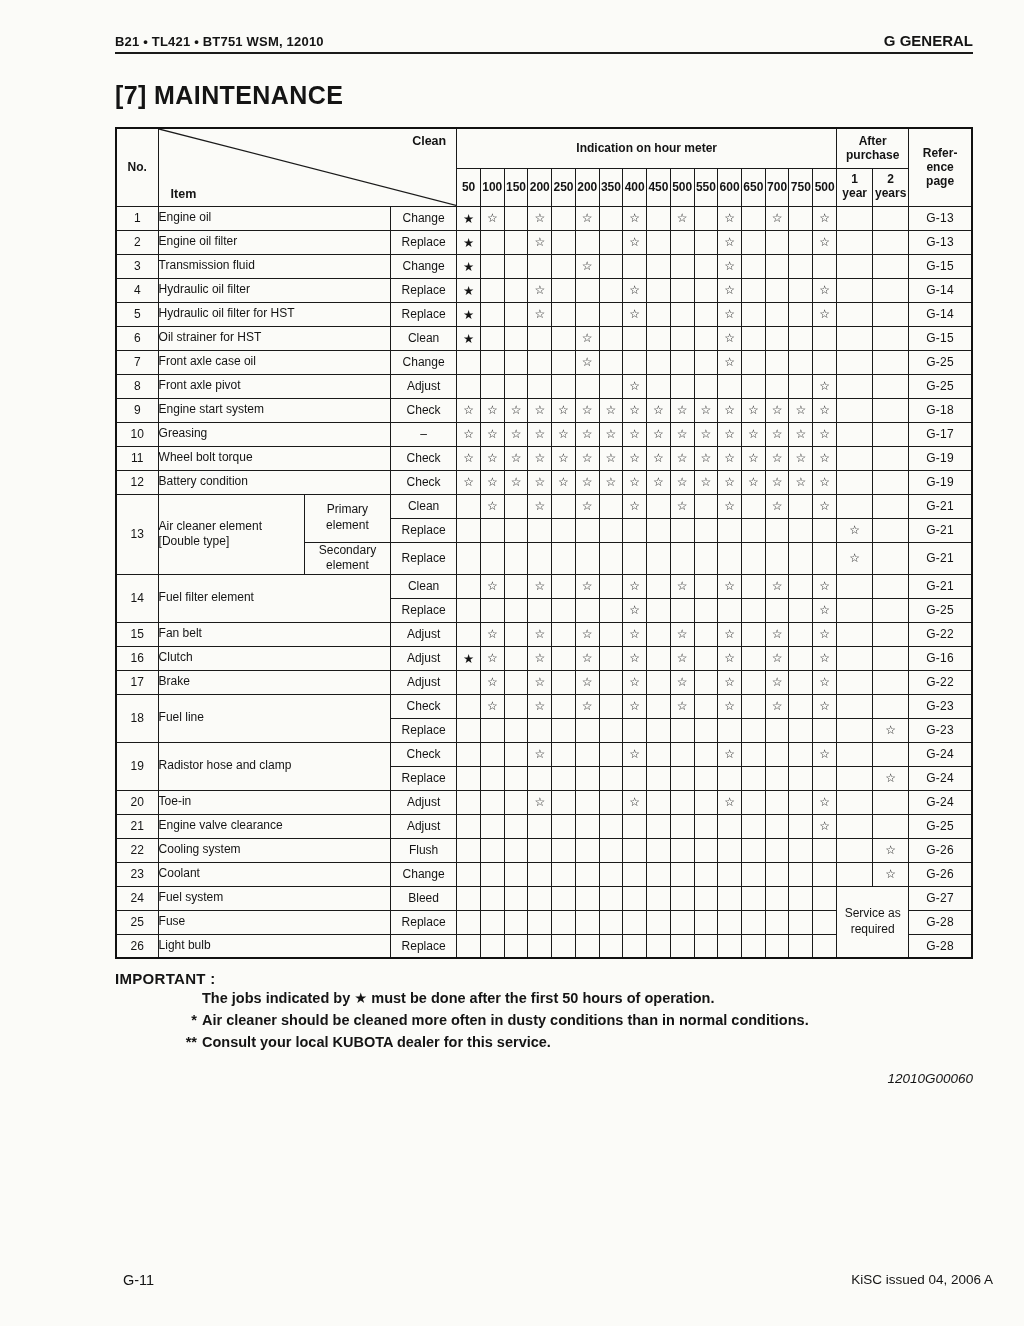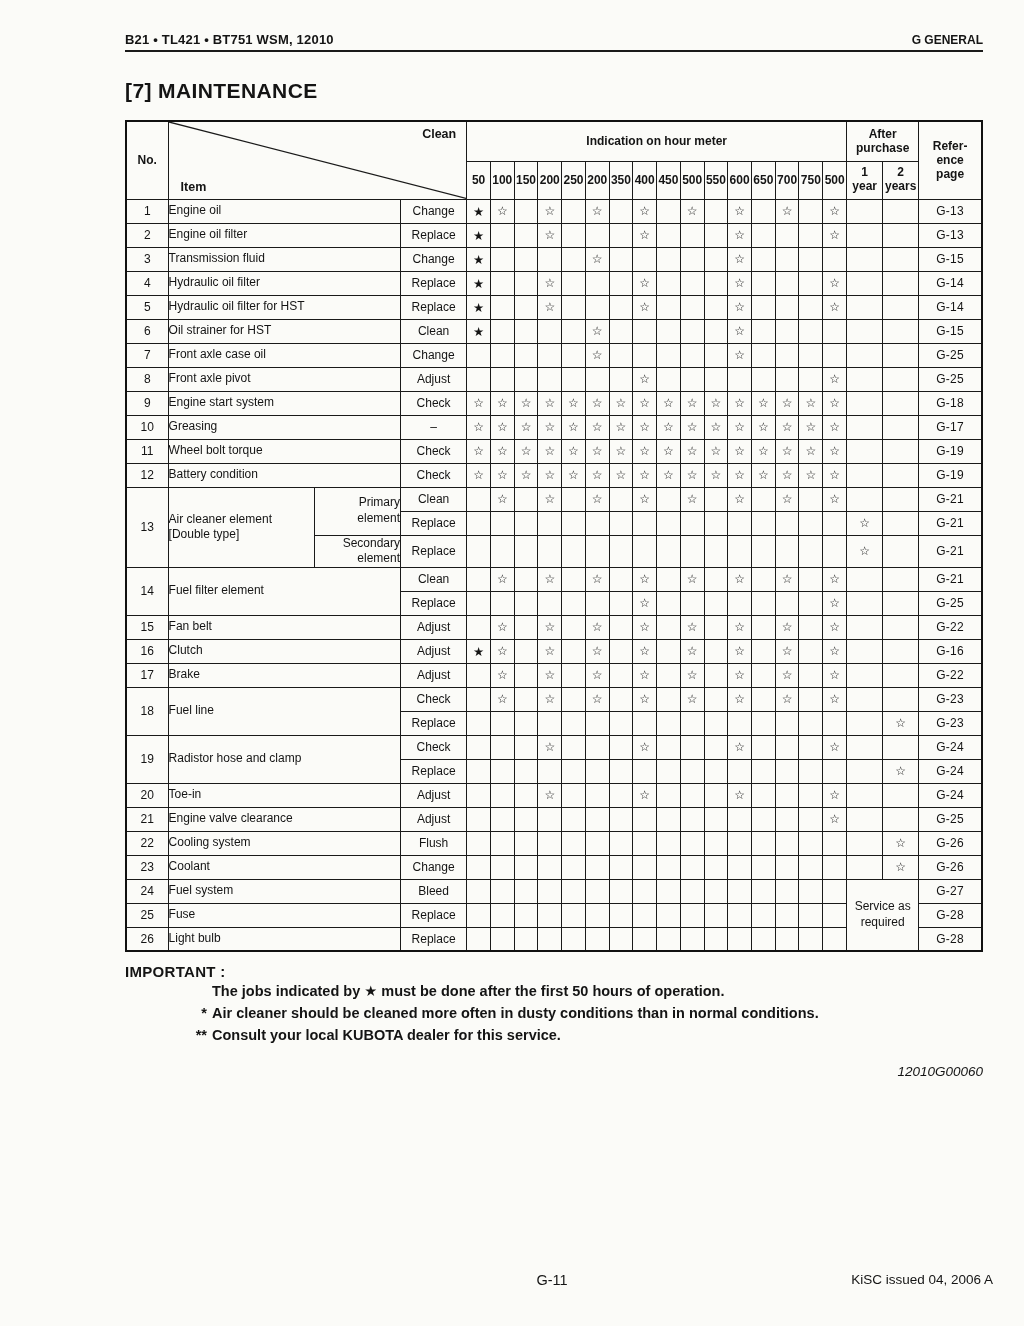--- a/index.html
+++ b/index.html
@@ -2,29 +2,29 @@
 <html><head>
 <meta charset="utf-8">
 <style>
   * { box-sizing: border-box; }
   html,body { margin:0; padding:0; background:#d9d9d5; }
   .page {
     width:1024px; height:1326px; background:#fbfbf8; position:relative;
     font-family:"Liberation Sans","DejaVu Sans",sans-serif; color:#141414;
     margin:0 auto; overflow:hidden;
   }
-  .content { position:absolute; left:125px; top:0; width:858px; }
+  .content { position:absolute; left:115px; top:0; width:858px; }
 
   .topbar {
     padding-top:32px; display:flex; justify-content:space-between; align-items:flex-end;
     border-bottom:2px solid #1a1a1a; padding-bottom:3px;
   }
   .doc-id { font-size:13px; font-weight:bold; letter-spacing:.2px; }
-  .section-label { font-size:12px; font-weight:bold;margin-left:37px; }
-  .title { margin:27px 0 17px 0; font-size:21px; font-weight:bold; letter-spacing:.4px; }
+  .section-label { font-size:15px; font-weight:bold;margin-left:37px; }
+  .title { margin:27px 0 17px 0; font-size:25px; font-weight:bold; letter-spacing:.4px; }
 
   table.maint { border-collapse:collapse; table-layout:fixed; width:858px; border:2px solid #111; }
   .maint th, .maint td { border:1px solid #1a1a1a; padding:0; font-size:12px; overflow:hidden; vertical-align:middle; }
   .maint thead th { font-weight:bold; }
   .h-top th { height:40px; }
   .h-hours th { height:38px; }
   .maint tbody td { height:24px; }
 
   .th-meter { font-size:12px; text-align:center; }
   .th-after { font-size:11.5px; white-space:pre-line; line-height:1.2; text-align:center; }
@@ -33,35 +33,35 @@
   .c-year   { font-size:10.5px; white-space:pre-line; line-height:1.15; text-align:center; }
 
   .diag { position:relative; }
   .diag svg { position:absolute; left:0; top:0; width:100%; height:100%; }
   .p-label { position:absolute; top:5px; right:10px; font-size:12.5px; font-weight:bold; }
   .i-label { position:absolute; bottom:5px; left:12px; font-size:12.5px; font-weight:bold; }
   .c-nohdr { text-align:center; font-size:12.5px; }
 
   .c-no   { text-align:center; }
   .c-item { text-align:left; padding:2px 3px 2px 9px; white-space:pre-line; line-height:1.3; }
-  .c-sub  { text-align:right; padding:2px 2px 2px 7px; white-space:pre-line; line-height:1.3; }
+  .c-sub  { text-align:center; padding:2px 2px 2px 7px; white-space:pre-line; line-height:1.3; }
   .c-period { text-align:center; padding-left:7px; }
   .c-period.center { text-align:center; padding-left:0; }
   .c-mark { text-align:center; font-size:11.5px; }
   .c-mark.filled { font-size:12.5px; }
   .c-service { text-align:center; white-space:pre-line; line-height:1.3; }
   .c-refcell { text-align:center; letter-spacing:.3px; }
 
   .notes { margin-top:11px; }
   .notes-label { font-size:15px; font-weight:bold; letter-spacing:.3px; }
   .note-line { display:flex; margin-left:62px; font-size:14.5px; font-weight:bold; line-height:1.52; }
   .note-prefix { width:20px; text-align:right; margin-right:5px; flex:none; }
   .doc-code { text-align:right; font-style:italic; font-size:13.5px; margin-top:18px; }
 
-  .footer-page  { position:absolute; top:1272px; left:123px; width:858px; text-align:center; font-size:14.5px; }
+  .footer-page  { position:absolute; top:1272px; left:123px; width:858px; text-align:left; font-size:14.5px; }
   .footer-issue { position:absolute; top:1265px; right:31px; font-size:13.5px;margin-top:7px; }
 </style>
 </head>
 <body>
 
 <div class="page">
   <div class="content">
 
     <div class="topbar">
       <span class="doc-id">B21 • TL421 • BT751 WSM, 12010</span>

